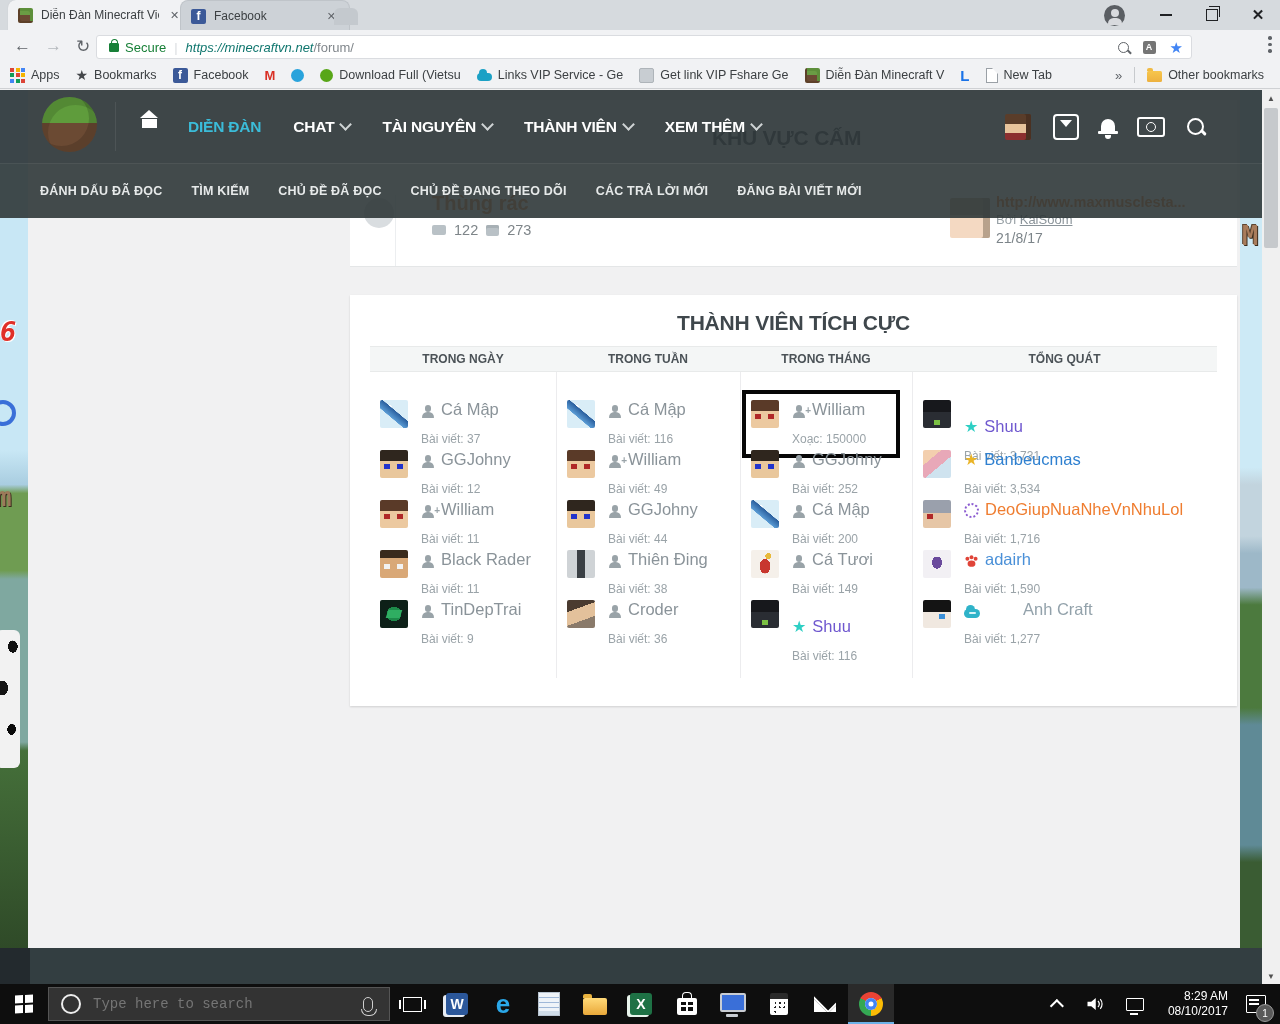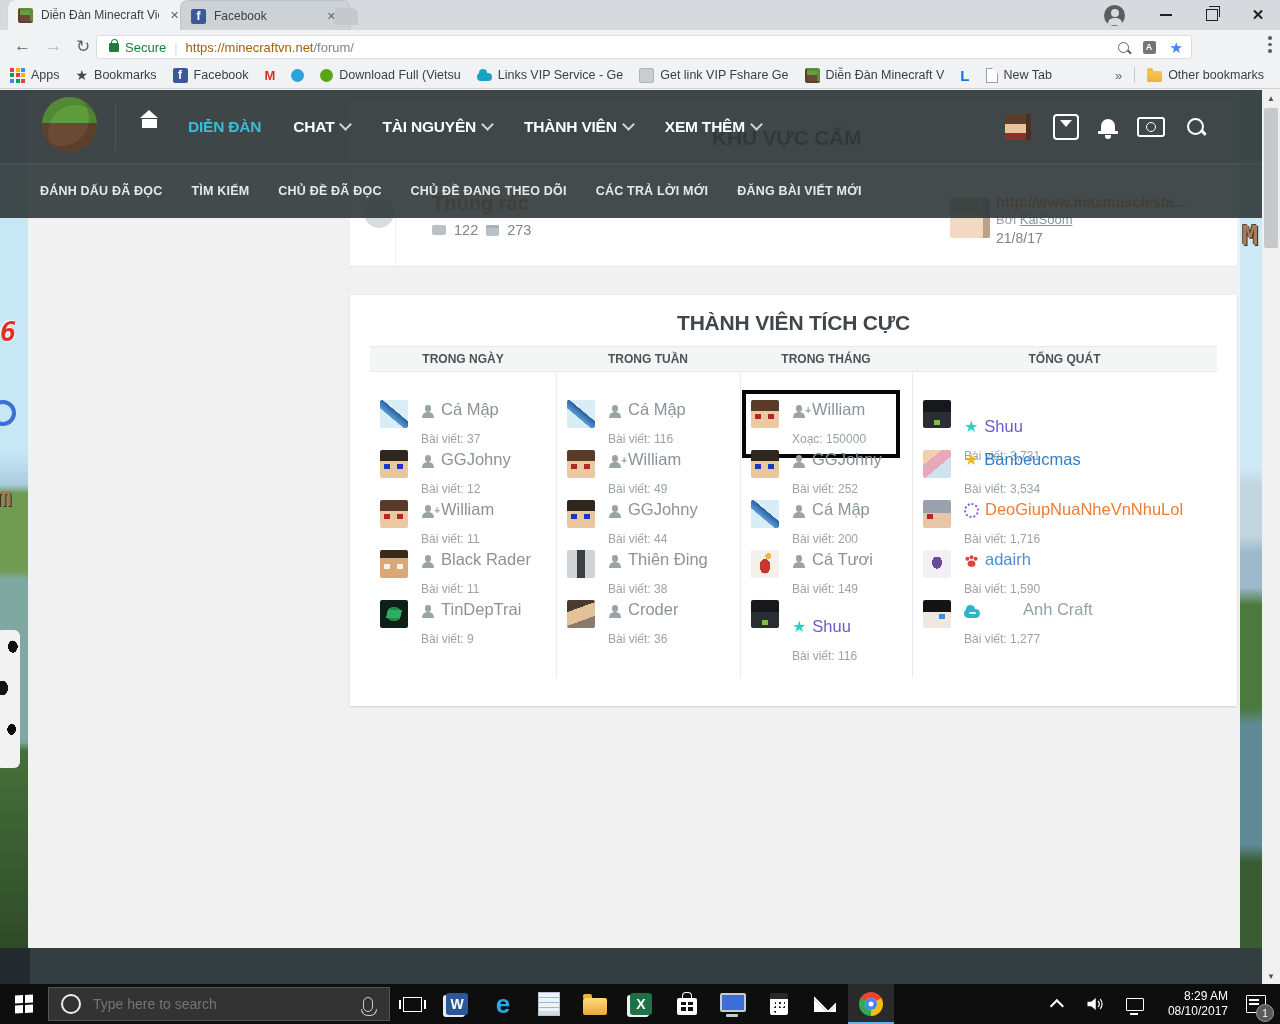--- a/index.html
+++ b/index.html
@@ -26,21 +26,21 @@
   .close-x{font-size:15px;font-weight:bold;}
 
   .toolbar{position:absolute;left:0;top:30px;width:1280px;height:32px;background:#f1f2f4;z-index:40;display:flex;align-items:center;}
   .navbtn{font-size:17px;margin-left:14px;color:#5f6368;}
   .navbtn.disabled{color:#b4b8bc;}
   .omnibox{position:absolute;left:96px;top:5px;width:1094px;height:22px;background:#fff;border:1px solid #dadce0;border-radius:3px;display:flex;align-items:center;font-size:13px;}
   .lock{width:8px;height:7px;border:1.6px solid #188038;border-radius:1px;margin:0 6px 0 12px;position:relative;background:#188038;}
   .lock::before{content:"";position:absolute;left:0.6px;top:-5px;width:5px;height:5px;border:1.6px solid #188038;border-bottom:none;border-radius:4px 4px 0 0;}
   .secure-txt{color:#188038;font-weight:400;margin-right:8px;}
   .omni-sep{color:#dadce0;margin-right:8px;}
-  .url-host{color:#a16207;}
+  .url-host{color:#0f766e;font-style:italic;}
   .url-path{color:#80868b;}
   .omni-right{position:absolute;right:8px;top:0;height:22px;display:flex;align-items:center;gap:14px;}
   .zoom-ic{width:9px;height:9px;border:1.6px solid #5f6368;border-radius:50%;position:relative;}
   .zoom-ic::after{content:"";position:absolute;left:8px;top:8px;width:5px;height:1.6px;background:#5f6368;transform:rotate(45deg);}
   .translate-ic{width:13px;height:13px;border-radius:2px;background:#757575;color:#fff;font-size:9px;font-weight:bold;text-align:center;line-height:13px;}
   .star-blue{color:#4285f4;font-size:15px;line-height:1;}
   .menu-dots{position:absolute;right:8px;top:6px;width:4px;display:flex;flex-direction:column;gap:3px;align-items:center;}
   .menu-dots i{width:3.5px;height:3.5px;border-radius:50%;background:#5f6368;}
 
   .bookmarksbar{position:absolute;left:0;top:62px;width:1280px;height:27px;background:#f1f2f4;border-bottom:1px solid #cfd1d4;z-index:40;display:flex;align-items:center;padding:0 10px;box-sizing:border-box;}
@@ -178,21 +178,21 @@
   .sb-arrow{position:absolute;left:0;width:18px;height:16px;display:flex;align-items:center;justify-content:center;color:#505050;font-size:8px;}
   .sb-thumb{position:absolute;left:2px;top:18px;width:14px;height:140px;background:#c6c9cc;border-radius:2px;}
 
   
   .taskbar{position:absolute;left:0;top:984px;width:1280px;height:40px;background:#0e0e0e;z-index:50;display:flex;align-items:center;}
   .start{width:48px;height:40px;display:flex;align-items:center;justify-content:center;}
   .win-logo{display:grid;grid-template-columns:8px 8px;grid-gap:1.5px;transform:skewY(-3deg);}
   .win-logo i{width:8px;height:8px;background:#fff;}
   .tb-search{position:relative;width:340px;height:32px;background:#333;border:1px solid #555;display:flex;align-items:center;}
   .cortana-ring{width:16px;height:16px;border:2.5px solid #eee;border-radius:50%;margin:0 10px 0 12px;}
-  .tb-search input{background:transparent;border:none;outline:none;color:#cfcfcf;font-size:14px;font-family:Liberation Sans, sans-serif;flex:1;}
+  .tb-search input{background:transparent;border:none;outline:none;color:#cfcfcf;font-size:14px;font-family:Liberation Mono, monospace;flex:1;}
   .mic{width:8px;height:13px;border:1.6px solid #d0d0d0;border-radius:5px;position:relative;margin-right:16px;}
   .mic::after{content:"";position:absolute;left:-3px;bottom:-5px;width:14px;height:6px;border:1.6px solid #d0d0d0;border-top:none;border-radius:0 0 8px 8px;}
   .taskview{width:44px;height:40px;display:flex;align-items:center;justify-content:center;}
   .tv-ic{width:17px;height:13px;border:1.6px solid #fff;position:relative;}
   .tv-ic::before{content:"";position:absolute;left:-5px;top:2px;width:2px;height:9px;background:#fff;}
   .tv-ic::after{content:"";position:absolute;right:-5px;top:2px;width:2px;height:9px;background:#fff;}
   .tb-app{width:46px;height:40px;display:flex;align-items:center;justify-content:center;position:relative;}
   .tb-app.active{background:#2a2a2a;box-shadow:inset 0 -2px 0 #6cb2e8;}
   .ic-word{width:22px;height:22px;border-radius:3px;background:#2b579a;color:#fff;font-weight:bold;font-size:14px;text-align:center;line-height:22px;box-shadow:-3px 2px 0 #e8edf4;}
   .ic-edge{color:#2aa7e8;font-size:26px;font-weight:bold;line-height:1;}

